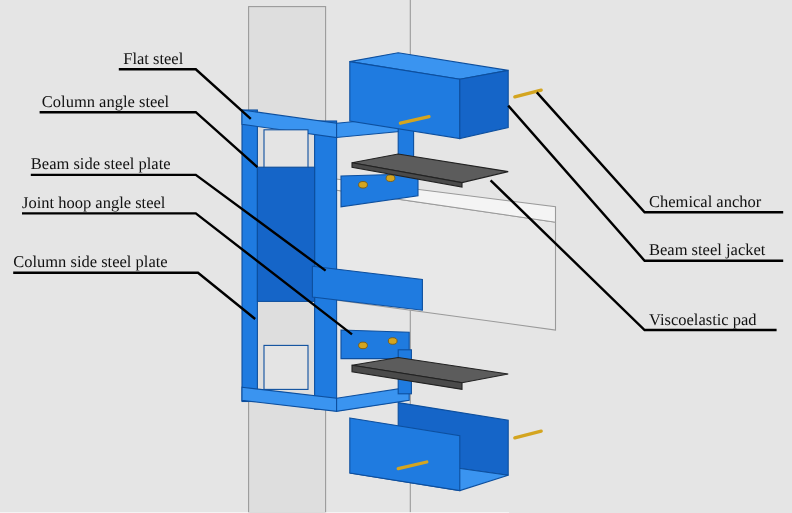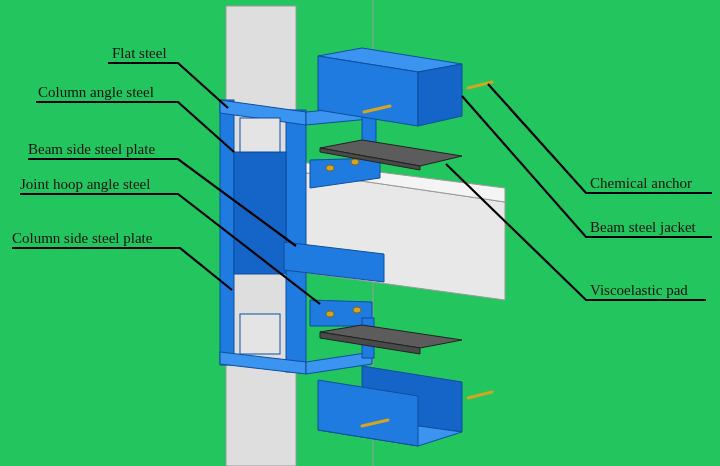--- a/index.html
+++ b/index.html
@@ -1,16 +1,16 @@
 <!DOCTYPE html>
 <html><head>
   <meta charset="utf-8">
   <style>
     html, body { margin: 0; padding: 0; background: #ffffff; }
-    #stage { position: relative; width: 720px; height: 466px; overflow: hidden; background: #22c55e; }
+    #stage { position: relative; width: 720px; height: 466px; overflow: hidden; background: #e5e5e5; }
     svg { position: absolute; left: 0; top: 0; }
     .lbl { font-family: "Liberation Serif", serif; font-size: 15px; fill: #111111; }
     .leader { stroke: #000000; stroke-width: 2.2; fill: none; }
     .steel { fill: #1f7be0; stroke: #0d4f9e; stroke-width: 1; }
     .steel-dark { fill: #1565c8; stroke: #0d4f9e; stroke-width: 1; }
     .steel-light { fill: #3a94f0; stroke: #0d4f9e; stroke-width: 1; }
     .pad { fill: #4a4a4a; stroke: #222; stroke-width: 1; }
     .pad-top { fill: #5c5c5c; stroke: #222; stroke-width: 1; }
     .concrete { fill: #dedede; stroke: #9a9a9a; stroke-width: 1; }
     .concrete-side { fill: #e8e8e8; stroke: #9a9a9a; stroke-width: 1; }

